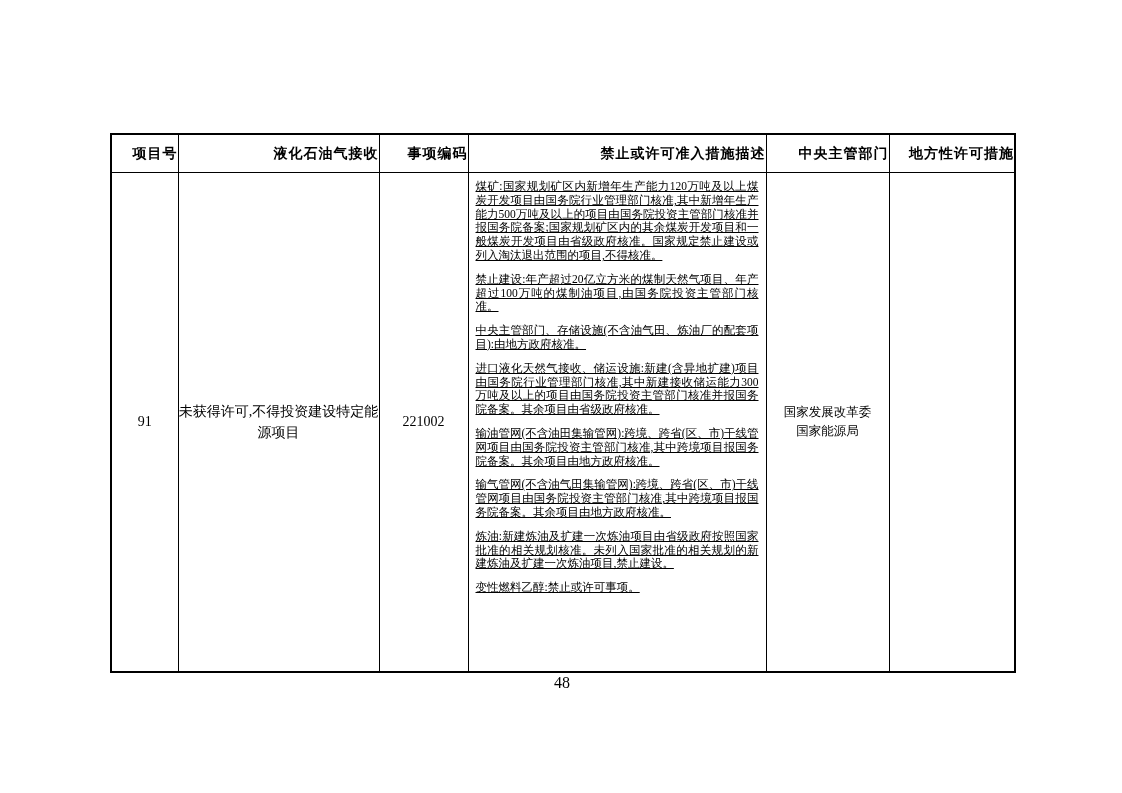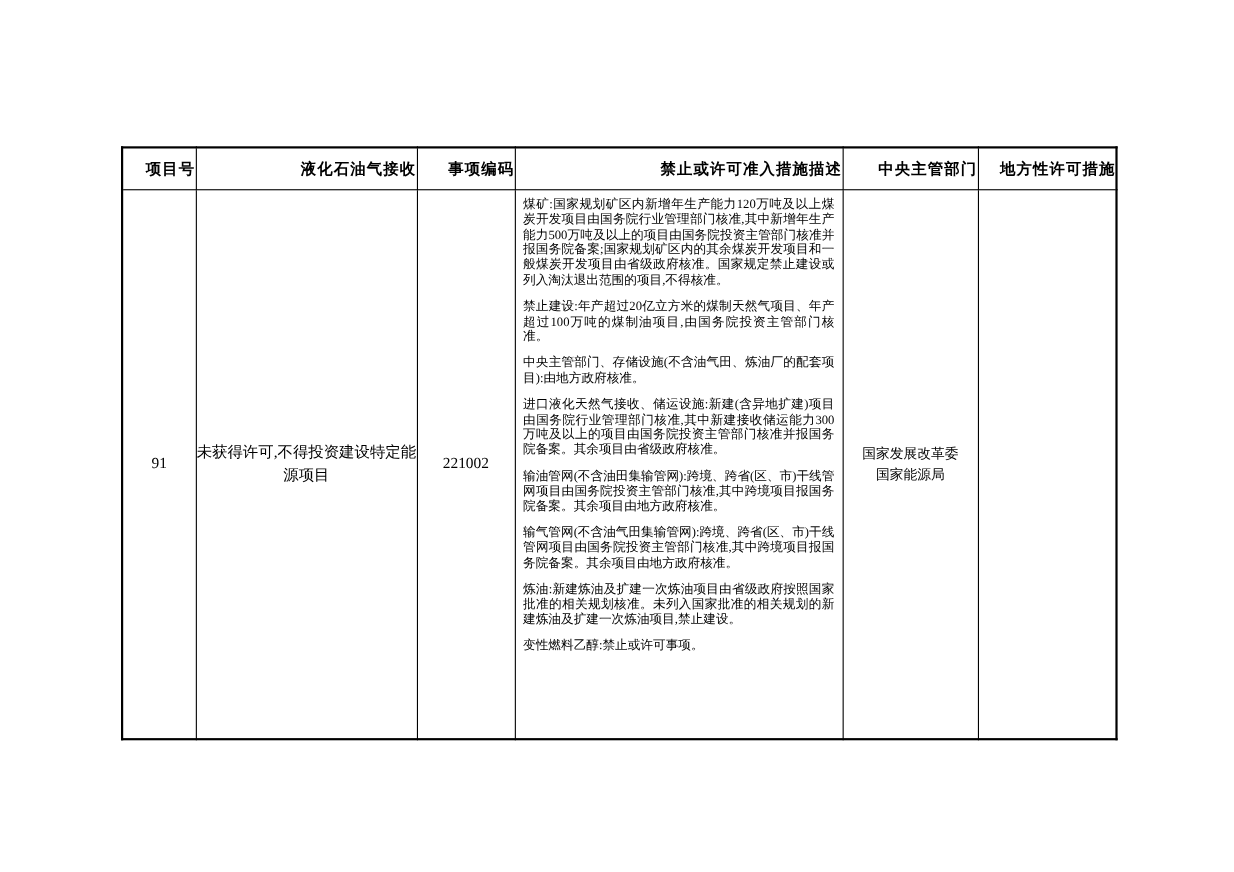--- a/index.html
+++ b/index.html
@@ -52,20 +52,21 @@
     margin-left: 32px;
   }
   td.item-cell {
     font-size: 14px;
     line-height: 21px;
     padding: 0 8px 0 7px;
     text-align: center;
   }
   td.measures-cell {
     vertical-align: top;
+    text-decoration: underline;
   }
   .measures-wrap {
     padding: 7px 7px 4px 7px;
   }
   .measures-wrap p {
     margin: 0 0 10px 0;
     font-size: 11.5px;
     line-height: 13.8px;
     text-align: justify;
   }
@@ -132,14 +133,15 @@
           <div>
               <div>国家发展改革委</div>
               <div>国家能源局</div>
             </div>
         </td>
         <td class="cell local-cell"></td>
       </tr>
     </tbody>
   </table>
 
+  <div class="page-number">48</div>
 
 </div>
 
 </body></html>

